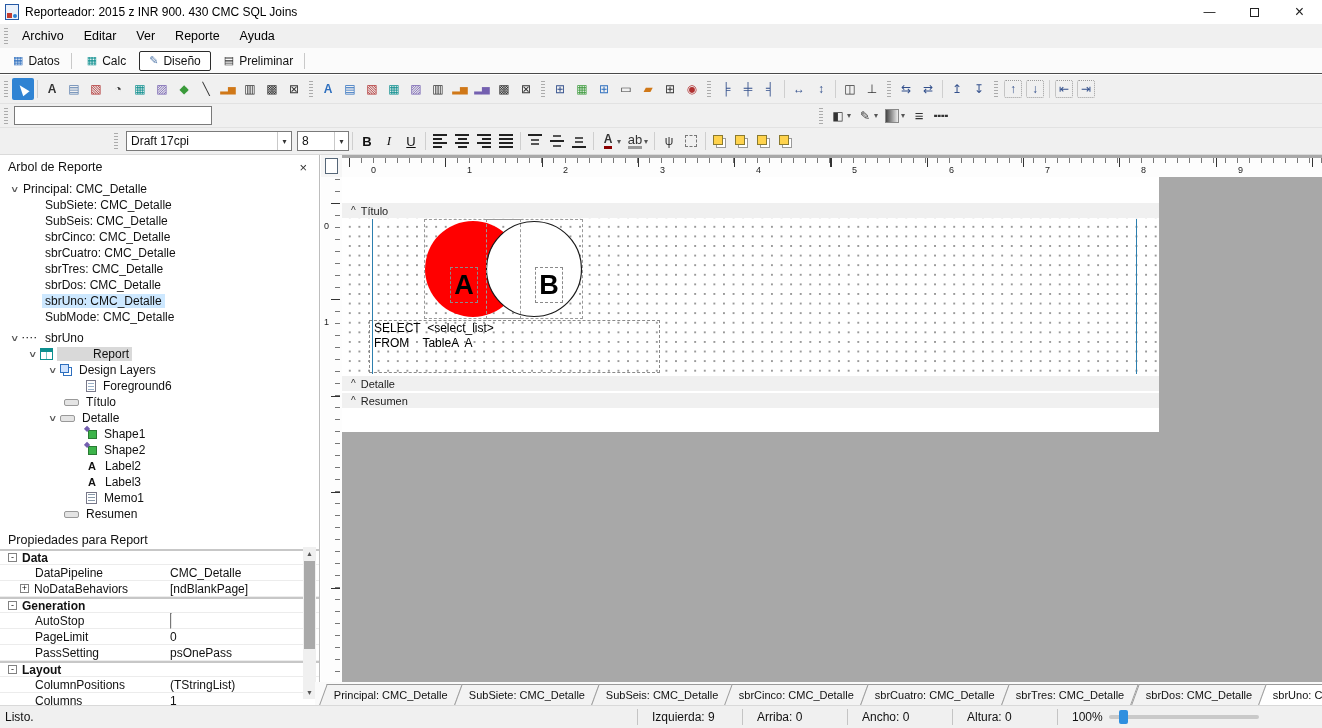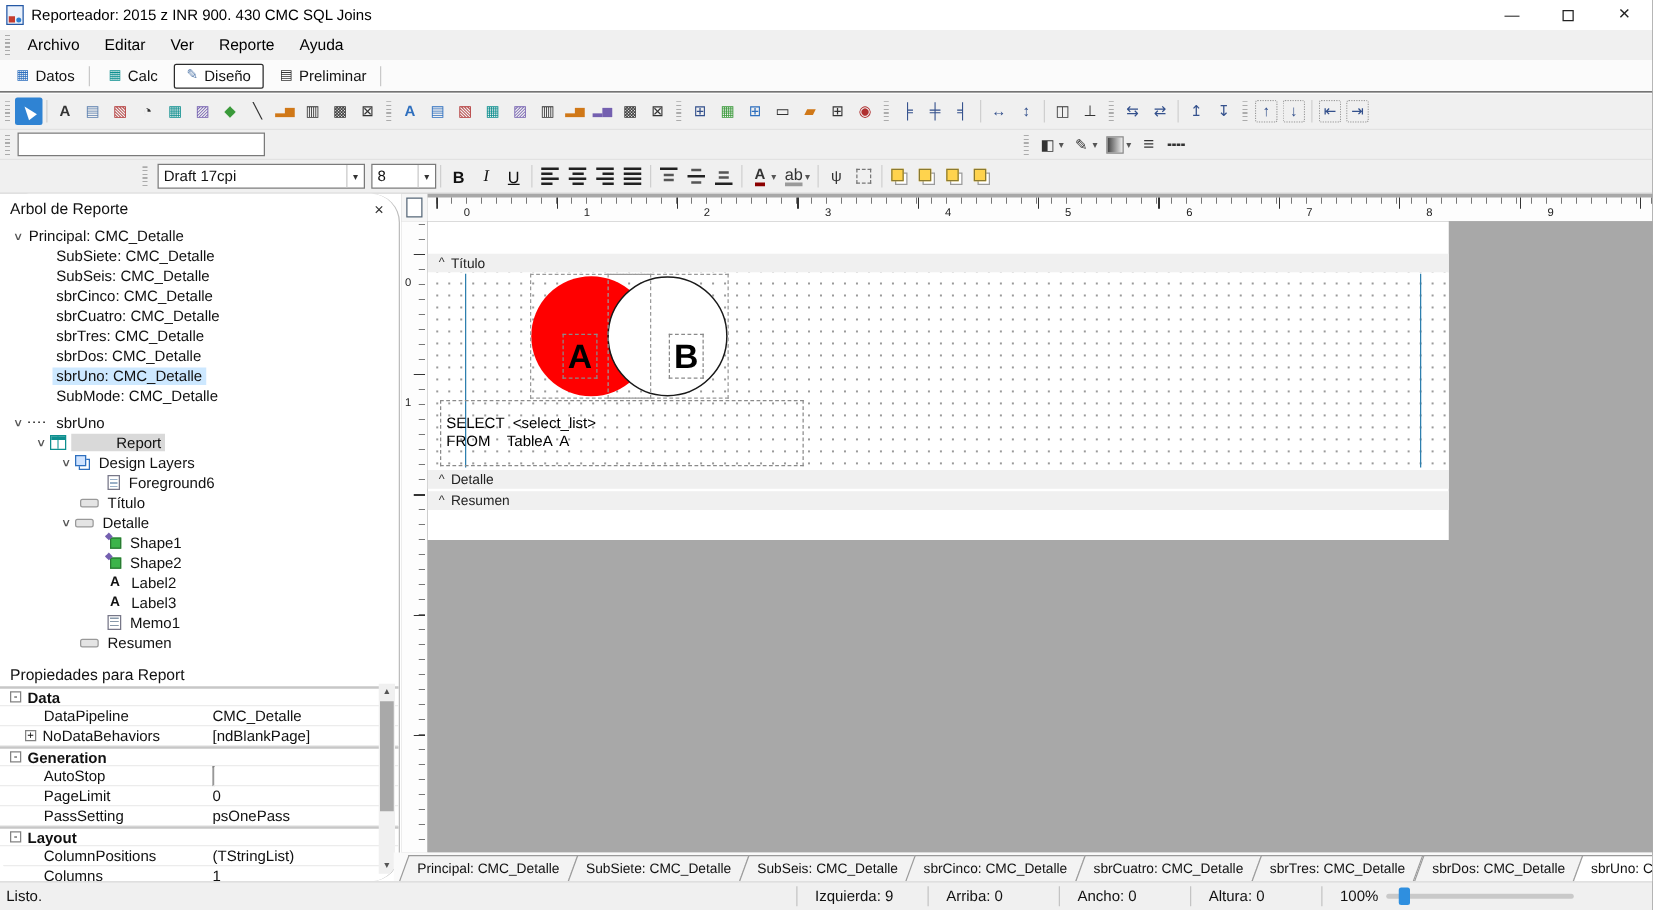--- a/index.html
+++ b/index.html
@@ -75,21 +75,21 @@
   .vbars.middle { background-size:14px 2px,8px 2px,8px 2px; background-position:50% 6px,50% 1px,50% 11px; }
   .vbars.bottom { background-size:14px 2px,8px 2px,8px 2px; background-position:50% 12px,50% 3px,50% 7px; }
   .fontA { font-weight:bold; border-bottom:3px solid #8b0000; line-height:1; padding-bottom:1px; }
   .hl { font-size:13px; border-bottom:3px solid #9a9a9a; line-height:1; }
   .framebox { width:12px; height:12px; border:1px dashed #777; }
   .layer { position:relative; width:10px; height:10px; background:#ffd34d; border:1px solid #8a7a30;
            box-shadow:3px 3px 0 -1px #fff, 3px 3px 0 0 #9a9a9a; margin:0 5px 3px 1px; }
 
   
   .left-panel { position:absolute; left:0; top:155px; width:320px; bottom:23px; background:#fff;
-                border-right:1px solid #bdbdbd; overflow:hidden;border-radius:23px; }
+                border-right:1px solid #bdbdbd; overflow:hidden; }
   .panel-header { position:absolute; left:0; top:3px; width:100%; height:18px; display:flex; align-items:center;
                   padding:0 8px; font-size:12.5px; color:#111; }
   .panel-close { margin-left:auto; font-size:13px; color:#333; padding:0 4px; }
   .tree { position:absolute; left:0; top:26px; width:100%; }
   .trow { height:16px; display:flex; align-items:center; font-size:12px; white-space:nowrap; }
   .trow .lbl { padding:0 3px; }
   .trow.sel-blue .lbl { background:#cde8ff; }
   .trow.sel-gray .lbl { background:#d9d9d9;padding-left:36px; }
   .p0 {padding-left:8px} .p1 {padding-left:42px} .p1r {padding-left:26px} .p2 {padding-left:46px}
   .p2b {padding-left:62px} .p3 {padding-left:84px}
@@ -156,22 +156,22 @@
   .bh-title { top:26px; } .bh-detail { top:199px; } .bh-summary { top:216px; }
   .bandbody { position:absolute; left:0; top:41px; width:100%; height:158px; background:#fff;
               background-image:radial-gradient(circle, #9a9a9a 0.8px, transparent 0.9px);
               background-size:9.6px 9.6px; background-position:3px 4px; overflow:hidden; }
   .vguide { position:absolute; top:1px; bottom:2px; width:1px; background:#2d7fae; }
   .selrect { position:absolute; border:1px dashed #9a9a9a; }
   .venn { position:absolute; left:70px; top:-2px; }
   .biglabel { position:absolute; border:1px dashed #8a8a8a; width:28px; height:36px;
               display:flex; align-items:center; justify-content:center;
               font-size:27px; font-weight:bold; color:#000; }
-  .sqlmemo { position:absolute; left:10px; top:102px; width:291px; height:53px; border:1px dashed #8a8a8a;
-             background:transparent; padding:10px 0 0 4px; }
+  .sqlmemo { position:absolute; left:27px; top:102px; width:291px; height:53px; border:1px dashed #8a8a8a;
+             background:transparent; padding:0 0 0 4px; }
   .sqlmemo div { font-size:12px; line-height:15px; white-space:pre; color:#000; }
 
   
   .doctabs { position:absolute; left:315px; right:0; top:682px; height:23px; background:#fafafa;
              display:flex; align-items:stretch; overflow:hidden; padding-left:8px; }
   .dtab { transform:skewX(-20deg); background:#f3f3f3; border:1px solid #9a9a9a; border-bottom:none;
           margin-right:-1px; display:flex; align-items:center; padding:0 10px; margin-top:2px; }
   .dtab > span { transform:skewX(20deg); font-size:11px; white-space:nowrap; color:#111; }
   .dtab.active { background:#fff; z-index:2; }
   .dt-scroll { position:absolute; right:2px; top:5px; display:flex; gap:1px; }

